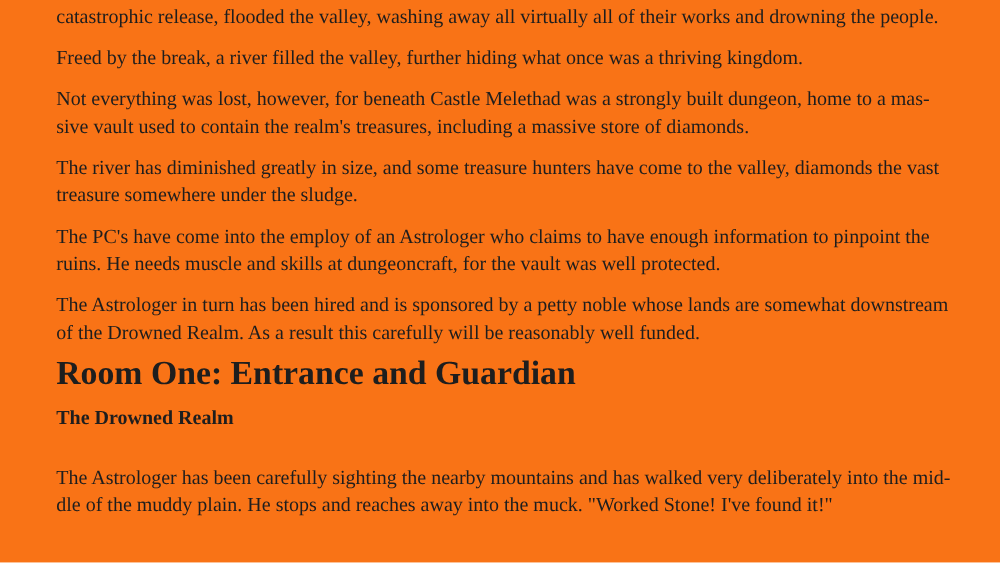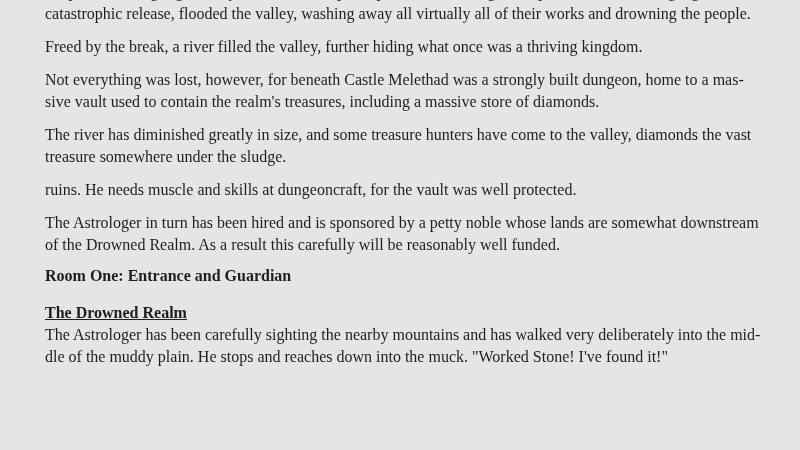--- a/index.html
+++ b/index.html
@@ -5,59 +5,59 @@
   html, body {
     margin: 0;
     padding: 0;
     background: #ffffff;
   }
   .viewport {
     position: relative;
     width: 800px;
     height: 450px;
     overflow: hidden;
-    background: #e5e5e5;
+    background: #f97316;
   }
   .doc {
     display: flow-root;
     box-sizing: border-box;
     width: 800px;
     padding: 0 45px 0 45px;
     font-family: "Liberation Serif", "DejaVu Serif", serif;
     font-size: 16px;
     line-height: 22px;
     color: #1e1e1e;
   }
   .doc p {
     margin: 0 0 11px 0;
   }
   .doc p.p-first {
     margin-top: -19px;
   }
   .doc p.p-last {
     margin-bottom: 0;
+    margin-top: 26px;
   }
   .line {
     display: block;
     white-space: nowrap;
   }
   .doc h1 {
-    font-size: 16px;
+    font-size: 27px;
     line-height: 26px;
     font-weight: bold;
     margin: -4px 0 0 0;
     white-space: nowrap;
   }
   .doc h2 {
     font-size: 16px;
     line-height: 22px;
     font-weight: bold;
     margin: 13px 0 0 0;
     white-space: nowrap;
-    text-decoration: underline;
   }
 </style>
 </head>
 <body>
 
 <div class="viewport">
   <div class="doc">
 
     <p class="p-first">
       <span class="line">the pressure of ages gave way at last, and the pent up waters of the high lake poured forth in a single great</span>
@@ -73,31 +73,32 @@
       <span class="line">sive vault used to contain the realm's treasures, including a massive store of diamonds.</span>
     </p>
 
 
     <p>
       <span class="line">The river has diminished greatly in size, and some treasure hunters have come to the valley, diamonds the vast</span>
       <span class="line">treasure somewhere under the sludge.</span>
     </p>
 
     <p>
+      <span class="line">The PC's have come into the employ of an Astrologer who claims to have enough information to pinpoint the</span>
       <span class="line">ruins. He needs muscle and skills at dungeoncraft, for the vault was well protected.</span>
     </p>
 
     <p>
       <span class="line">The Astrologer in turn has been hired and is sponsored by a petty noble whose lands are somewhat downstream</span>
       <span class="line">of the Drowned Realm. As a result this carefully will be reasonably well funded.</span>
     </p>
 
     <h1>Room One: Entrance and Guardian</h1>
 
     <h2>The Drowned Realm</h2>
 
     <p class="p-last">
       <span class="line">The Astrologer has been carefully sighting the nearby mountains and has walked very deliberately into the mid-</span>
-      <span class="line">dle of the muddy plain. He stops and reaches down into the muck. "Worked Stone! I've found it!"</span>
+      <span class="line">dle of the muddy plain. He stops and reaches away into the muck. "Worked Stone! I've found it!"</span>
     </p>
 
   </div>
 </div>
 
 </body></html>

